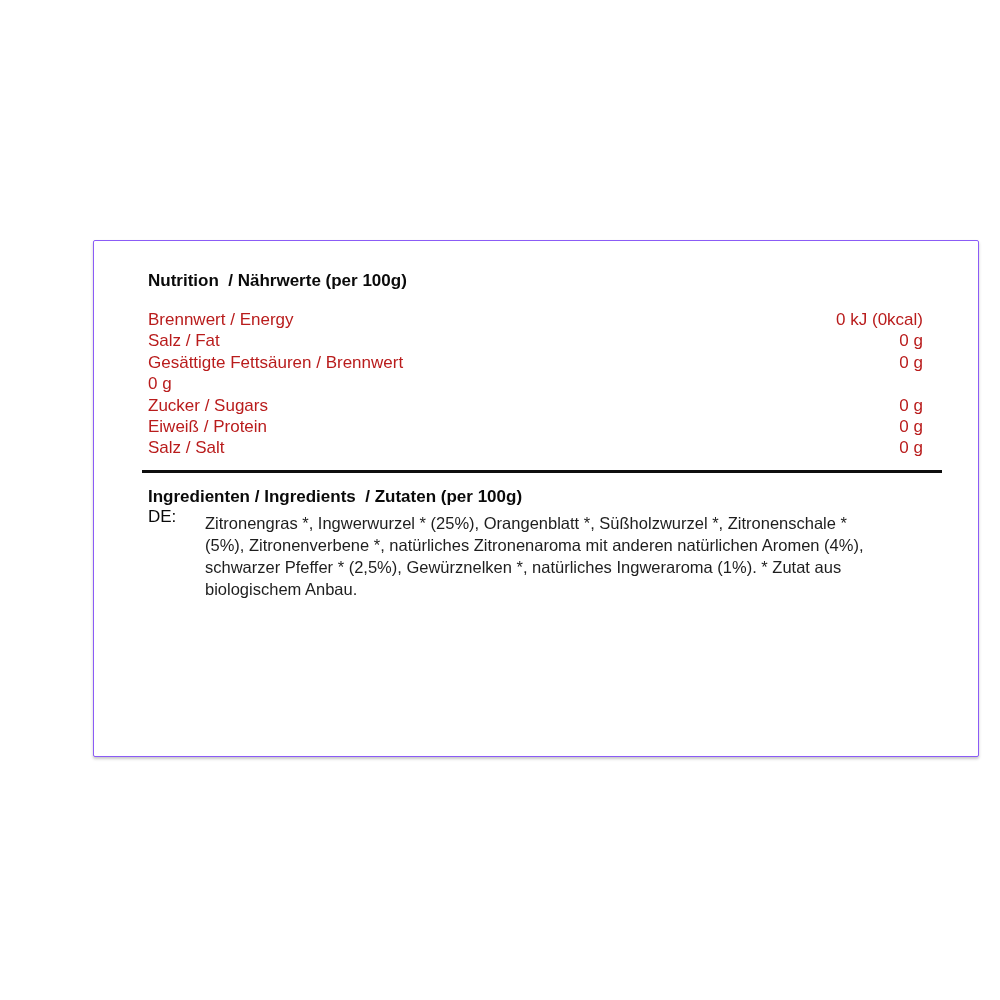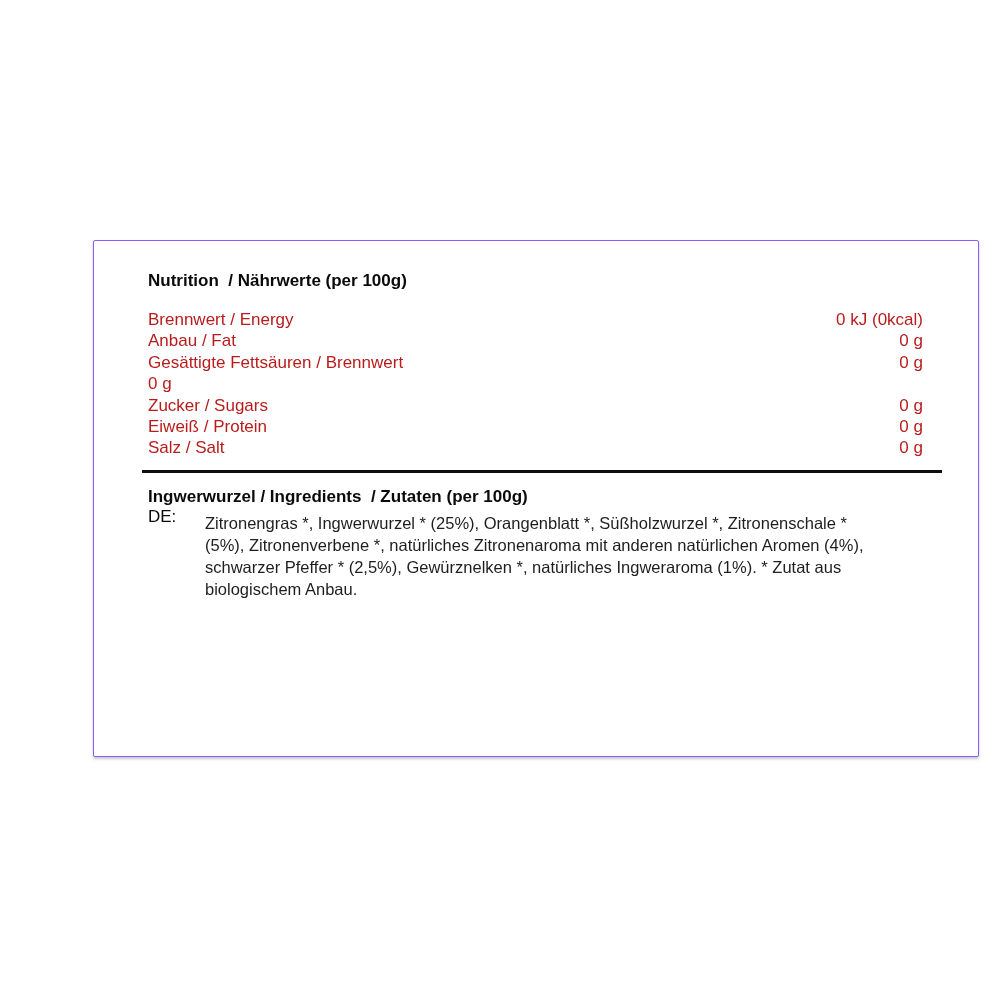--- a/index.html
+++ b/index.html
@@ -102,21 +102,21 @@
   <div class="card">
 
     <div class="nutrition-title">Nutrition  / Nährwerte (per 100g)</div>
 
     <div class="rows">
       <div class="row">
         <span class="label">Brennwert / Energy</span>
         <span class="value">0 kJ (0kcal)</span>
       </div>
       <div class="row">
-        <span class="label">Anbau / Fat</span>
+        <span class="label">Salz / Fat</span>
         <span class="value">0 g</span>
       </div>
       <div class="row">
         <span class="label">Gesättigte Fettsäuren / Brennwert</span>
         <span class="value">0 g</span>
       </div>
       <div class="row">
         <span class="value">0 g</span>
       </div>
       <div class="row">
@@ -128,21 +128,21 @@
         <span class="value">0 g</span>
       </div>
       <div class="row">
         <span class="label">Salz / Salt</span>
         <span class="value">0 g</span>
       </div>
     </div>
 
     <div class="divider"></div>
 
-    <div class="ingredients-title">Ingwerwurzel / Ingredients  / Zutaten (per 100g)</div>
+    <div class="ingredients-title">Ingredienten / Ingredients  / Zutaten (per 100g)</div>
 
     <div class="lang-label">DE:</div>
 
     <div class="ingredients-text">
       <div class="ing-line">Zitronengras *, Ingwerwurzel * (25%), Orangenblatt *, Süßholzwurzel *, Zitronenschale *</div>
       <div class="ing-line">(5%), Zitronenverbene *, natürliches Zitronenaroma mit anderen natürlichen Aromen (4%),</div>
       <div class="ing-line">schwarzer Pfeffer * (2,5%), Gewürznelken *, natürliches Ingweraroma (1%). * Zutat aus</div>
       <div class="ing-line">biologischem Anbau.</div>
     </div>
 

